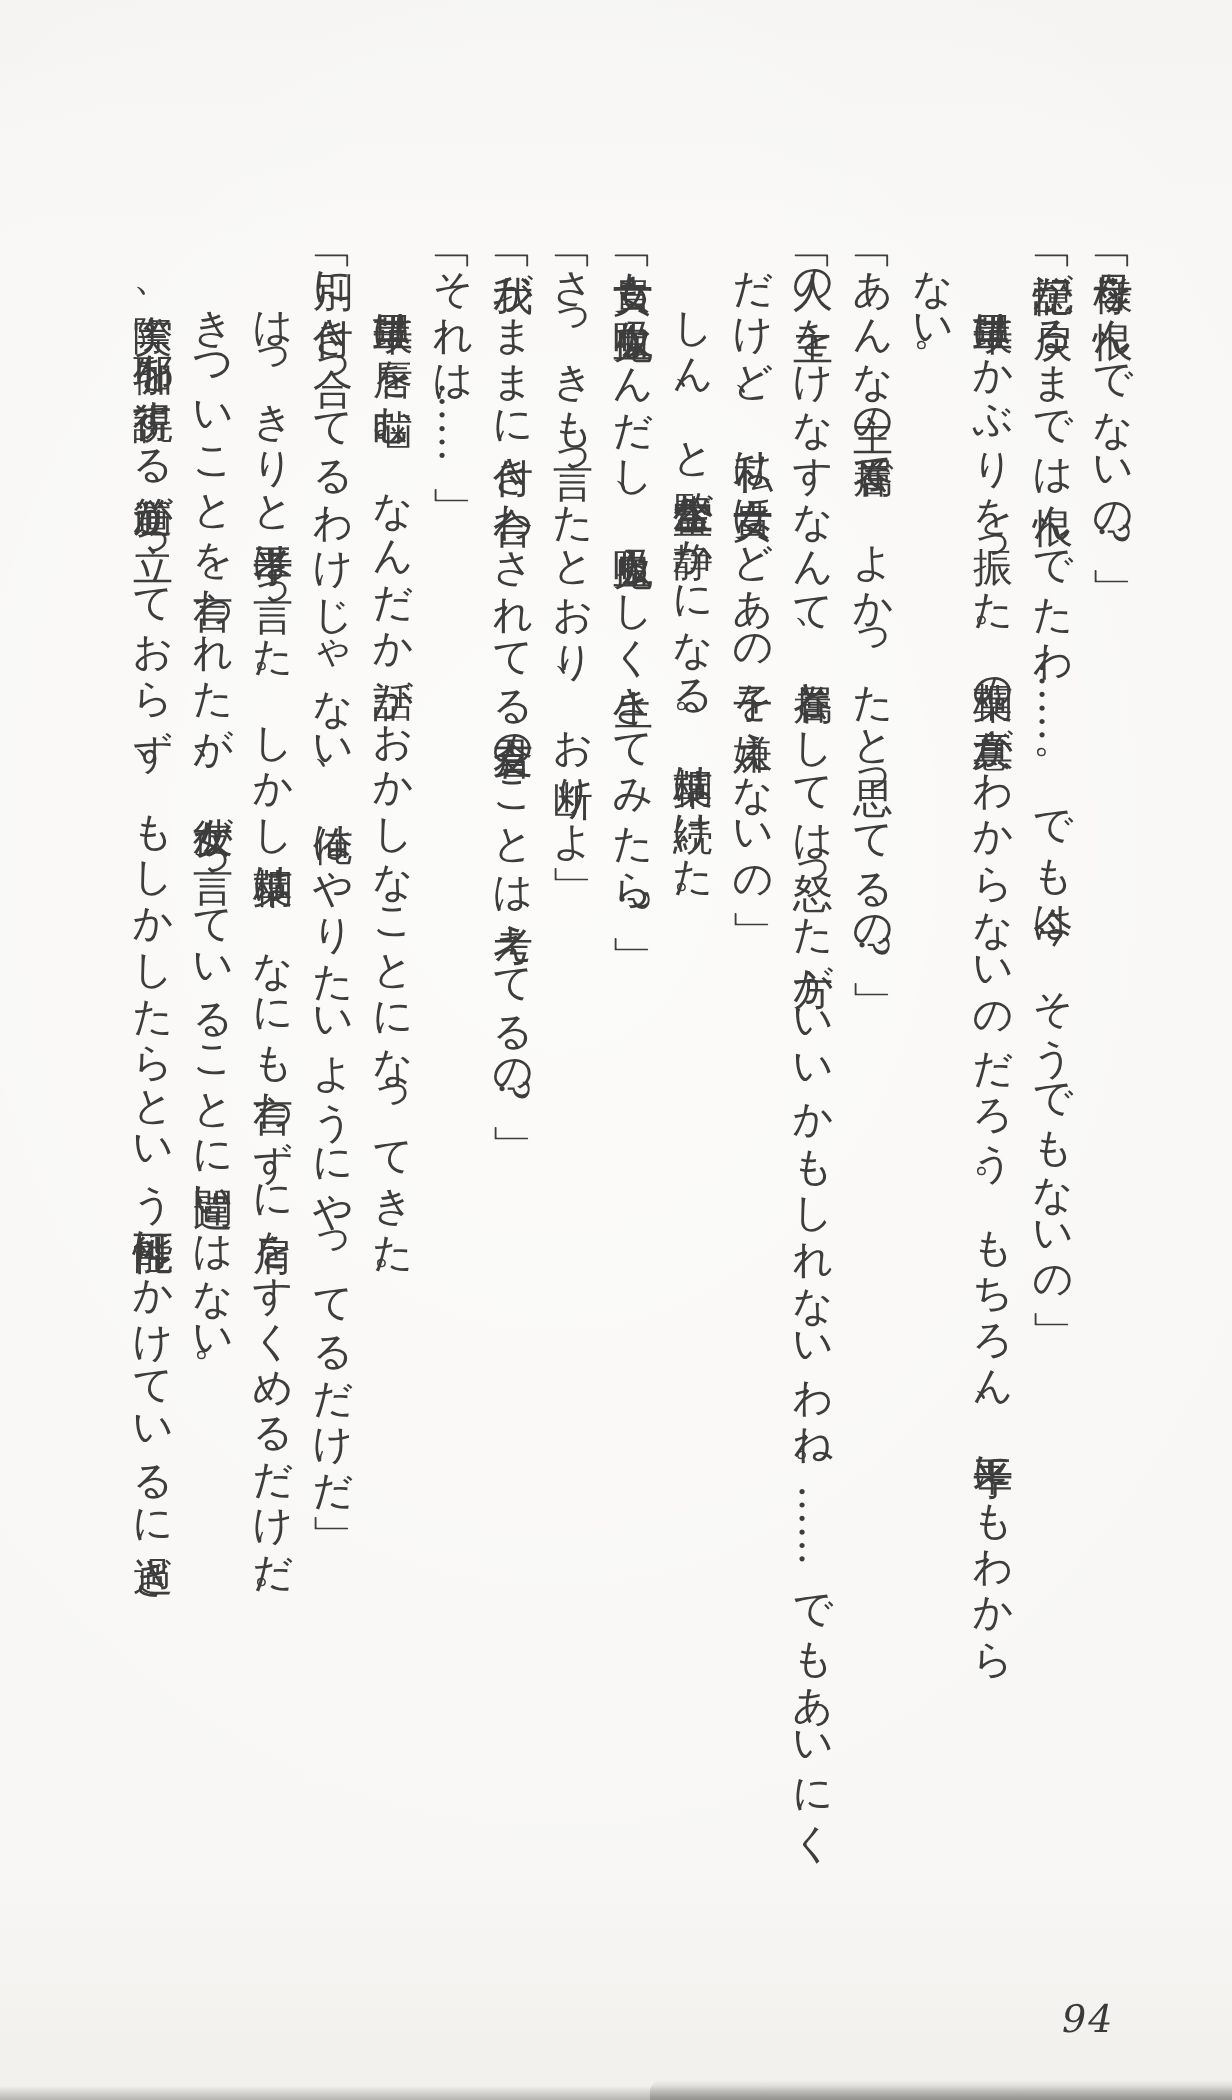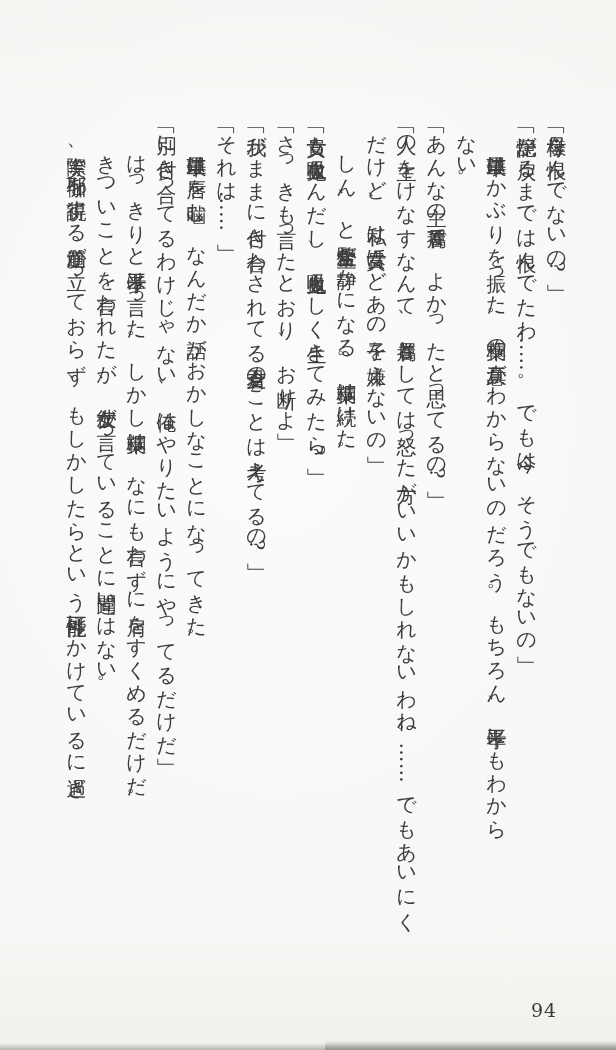--- a/index.html
+++ b/index.html
@@ -45,20 +45,21 @@
   }
   .text-block p.indent {
     text-indent: 20px;
   }
 
   .page-number {
     position: absolute;
     left: 531px;
     top: 999px;
     font-size: 19px;
+    font-style: italic;
     letter-spacing: 1px;
     color: #3a3a3a;
   }
 
   
   .page-edge-shadow {
     position: absolute;
     left: 0;
     bottom: 0;
     width: 100%;

